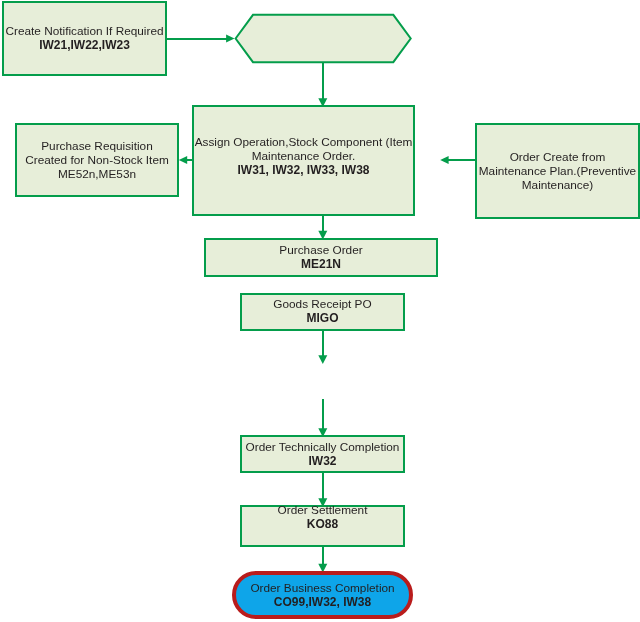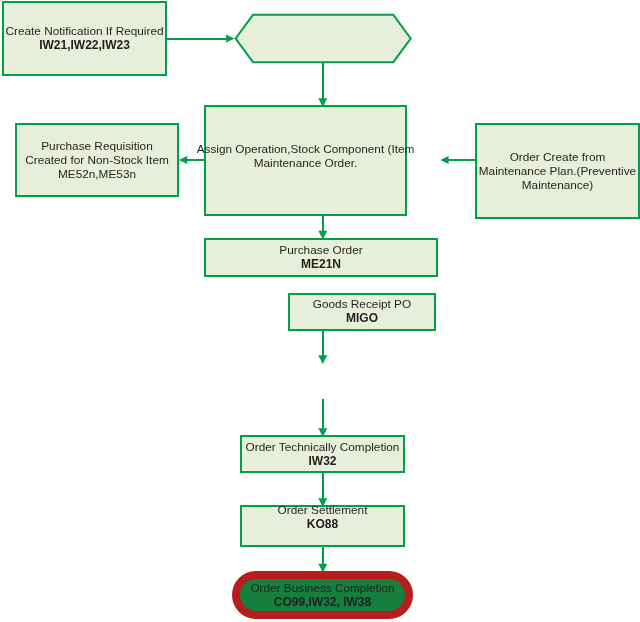--- a/index.html
+++ b/index.html
@@ -5,21 +5,21 @@
 <style>
   html,body{margin:0;padding:0;}
   body{width:640px;height:622px;background:#ffffff;overflow:hidden;
        font-family:"Liberation Sans",sans-serif;}
   #stage{position:relative;width:640px;height:622px;}
 
   .node{position:absolute;box-sizing:border-box;display:flex;flex-direction:column;
         align-items:center;justify-content:center;text-align:left;color:#231f20;
         font-size:11.8px;line-height:14px;white-space:nowrap;}
   .boxnode{background:#e7eed9;border:2px solid #049d4b;}
-  .stadium{background:#15803d;border:8px solid #b91c1c;border-radius:999px;}
+  .stadium{background:#0ea5e9;border:4px solid #b91c1c;border-radius:999px;}
   .b{font-weight:bold;font-size:12px;}
   svg.edges{position:absolute;left:0;top:0;}
   svg.hex{position:absolute;left:0;top:0;}
 </style>
 </head>
 <body>
 
 <div id="stage">
 
   <svg class="edges" width="640" height="622">
@@ -49,43 +49,44 @@
 
   <div class="node boxnode" style="left:2px;top:1px;width:165px;height:75px;padding-bottom:2px;">
     <div>Create Notification If Required</div>
     <div class="b">IW21,IW22,IW23</div>
   </div>
 
   <svg class="hex" width="640" height="622">
     <path d="M235.6 38.5 L253 14.8 L393.3 14.8 L410.7 38.5 L393.3 62.2 L253 62.2 Z" stroke-width="2" fill="#e7eed9" stroke="#049d4b"></path>
   </svg>
 
-  <div class="node boxnode" style="left:204px;top:105px;width:203px;height:111px;padding-bottom:9px;">
+  <div class="node boxnode" style="left:192px;top:105px;width:223px;height:111px;padding-bottom:9px;">
     <div>Assign Operation,Stock Component (Item</div>
     <div>Maintenance Order.</div>
+    <div class="b">IW31, IW32, IW33, IW38</div>
   </div>
 
   <div class="node boxnode" style="left:15px;top:123px;width:164px;height:74px;">
     <div>Purchase Requisition</div>
     <div>Created for Non-Stock Item</div>
     <div>ME52n,ME53n</div>
   </div>
 
   <div class="node boxnode" style="left:475px;top:123px;width:165px;height:96px;">
     <div>Order Create from</div>
     <div>Maintenance Plan.(Preventive</div>
     <div>Maintenance)</div>
   </div>
 
   <div class="node boxnode" style="left:204px;top:238px;width:234px;height:39px;padding-bottom:2px;">
     <div>Purchase Order</div>
     <div class="b">ME21N</div>
   </div>
 
-  <div class="node boxnode" style="left:240px;top:293px;width:148px;height:38px;padding-bottom:2px;margin-left:48px;">
+  <div class="node boxnode" style="left:240px;top:293px;width:165px;height:38px;padding-bottom:2px;">
     <div>Goods Receipt PO</div>
     <div class="b">MIGO</div>
   </div>
 
 
   <div class="node boxnode" style="left:240px;top:435px;width:165px;height:38px;">
     <div>Order Technically Completion</div>
     <div class="b">IW32</div>
   </div>
 

